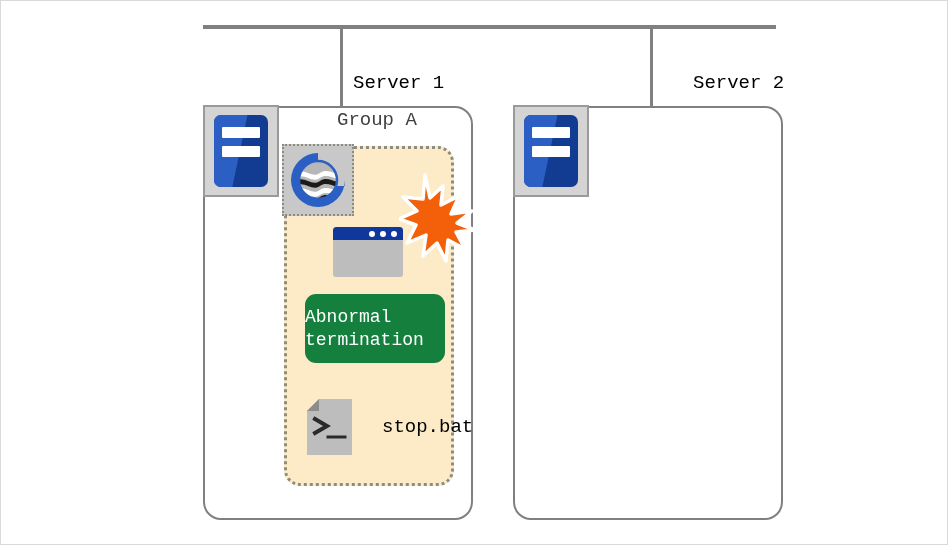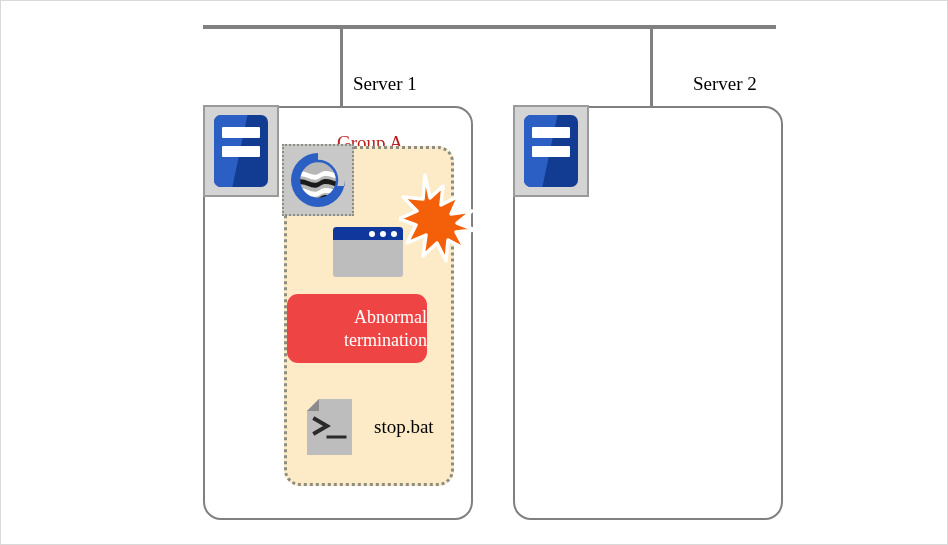--- a/index.html
+++ b/index.html
@@ -7,21 +7,21 @@
     padding: 0;
     background: #ffffff;
   }
   #canvas {
     position: relative;
     width: 948px;
     height: 545px;
     background: #ffffff;
     border: 1px solid #d9d9d9;
     box-sizing: border-box;
-    font-family: Liberation Serif, serif;
+    font-family: Liberation Mono, monospace;
     overflow: hidden;
   }
 
   
   .bus-line {
     position: absolute;
     background: #808080;
   }
   #bus-horizontal {
     left: 202px;
@@ -100,23 +100,23 @@
     background: #ffffff;
     border-radius: 1px;
   }
   .server-icon-bar.bar1 { top: 12px; }
   .server-icon-bar.bar2 { top: 31px; }
 
   
   #group-label {
     position: absolute;
     left: 336px;
-    top: 132px;
+    top: 110px;
     font-size: 19px;
-    color: #b91c1c;
+    color: #404040;
     white-space: nowrap;
     line-height: 1;
   }
   #group-box {
     position: absolute;
     left: 283px;
     top: 145px;
     width: 170px;
     height: 340px;
     background: #fdebc8;
@@ -174,51 +174,51 @@
     position: absolute;
     left: 398px;
     top: 172px;
     width: 88px;
     height: 90px;
   }
 
   
   #abnormal-termination {
     position: absolute;
-    left: 286px;
+    left: 304px;
     top: 293px;
     width: 140px;
     height: 69px;
-    background: #ef4444;
+    background: #15803d;
     border-radius: 11px;
     display: flex;
     align-items: center;
     justify-content: center;
-    text-align: right;
+    text-align: left;
     color: #ffffff;
     font-size: 18px;
     line-height: 1.25;
     box-sizing: border-box;
   }
 
   
   #script-row {
     position: absolute;
     left: 306px;
     top: 398px;
     display: flex;
     align-items: center;
   }
   #script-icon {
     position: relative;
     width: 45px;
     height: 56px;
   }
   #script-label {
-    margin-left: 22px;
+    margin-left: 30px;
     font-size: 19px;
     color: #000000;
     white-space: nowrap;
   }
 </style>
 </head>
 <body>
 
 <div id="canvas">
 

